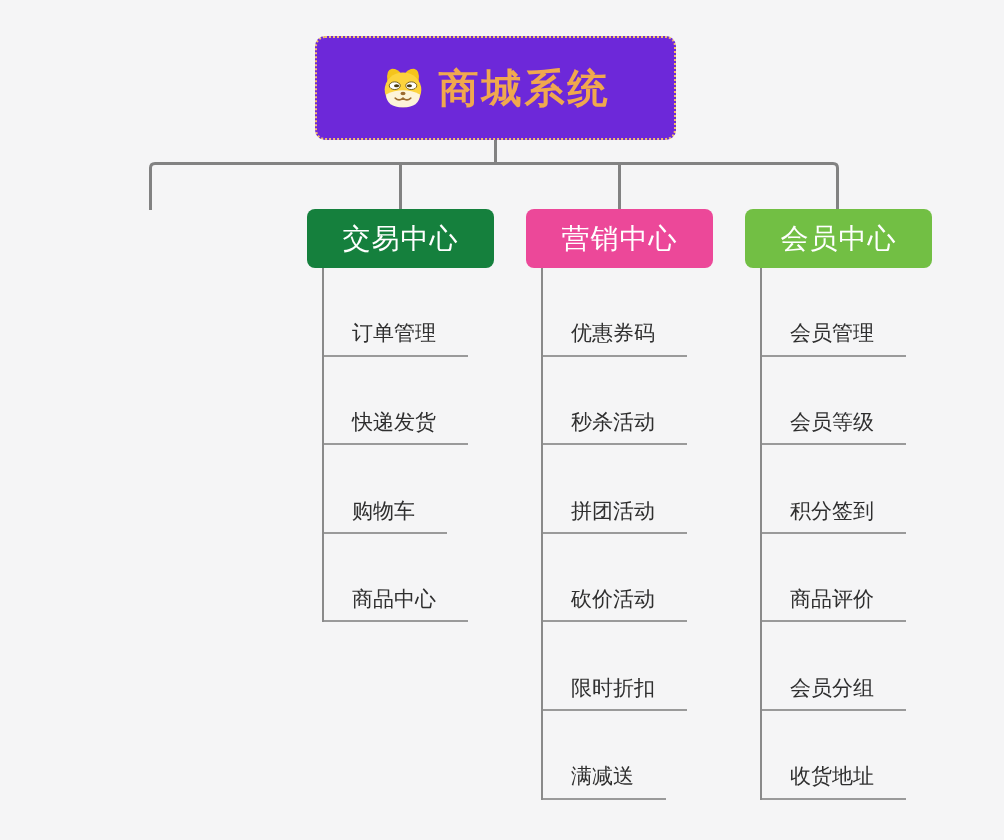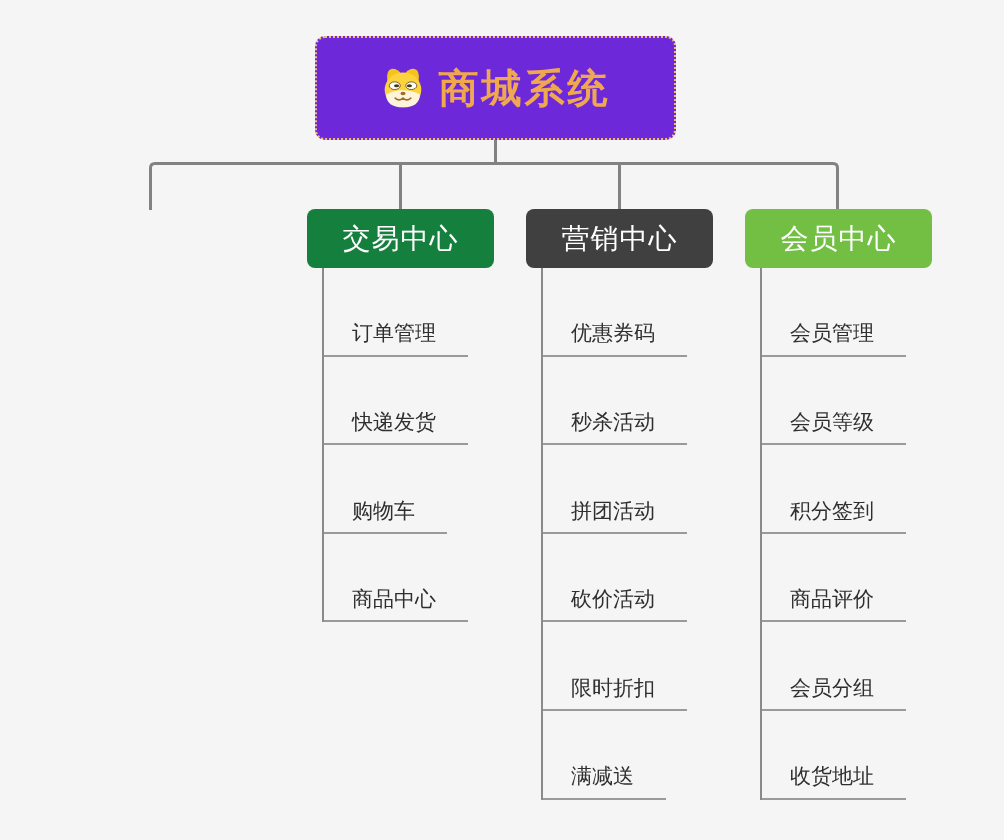--- a/index.html
+++ b/index.html
@@ -132,21 +132,21 @@
       <div class="child">
           <span class="child-label">购物车</span>
         </div>
       <div class="child">
           <span class="child-label">商品中心</span>
         </div>
     </div>
   </div>
 
   <div class="branch b2">
-    <div class="branch-header" style="background: #404040;">
+    <div class="branch-header" style="background: #ec4899;">
       <span>营销中心</span>
     </div>
     <div class="branch-children">
       <div class="child">
           <span class="child-label">优惠券码</span>
         </div>
       <div class="child">
           <span class="child-label">秒杀活动</span>
         </div>
       <div class="child">

